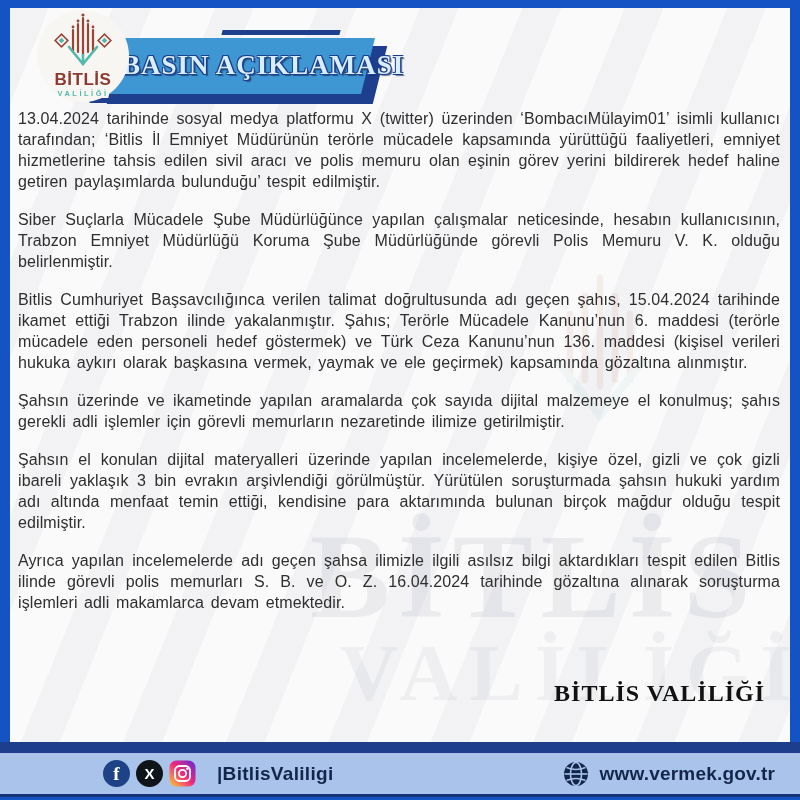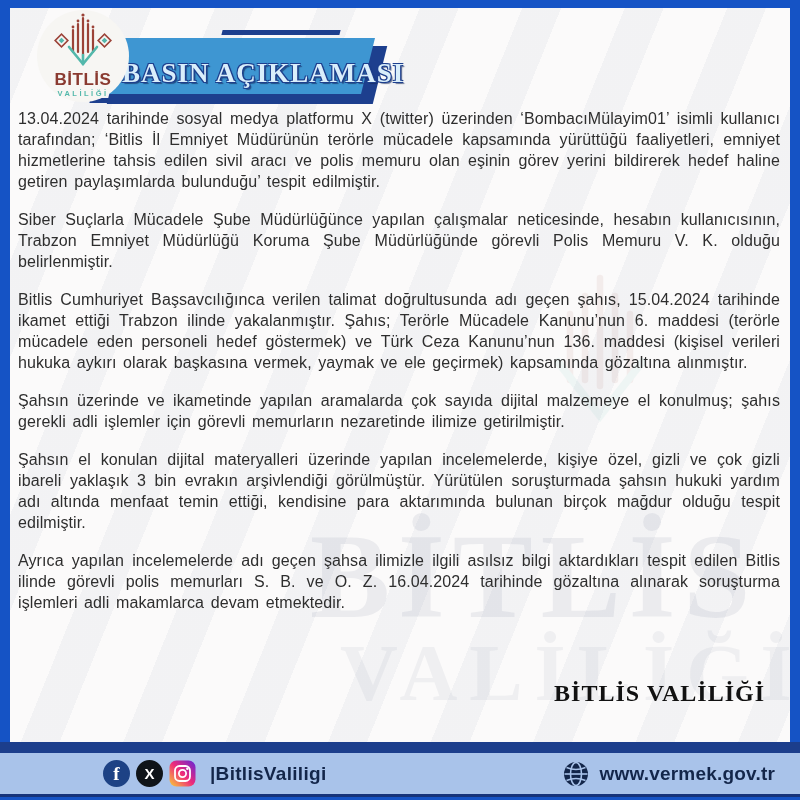--- a/index.html
+++ b/index.html
@@ -30,21 +30,20 @@
   .banner-line-top{position:absolute;left:212px;top:22px;width:118px;height:5px;
     background:#1d3f8e;transform:skewX(-14deg);}
   .banner-line-bottom{position:absolute;left:80px;top:90px;width:128px;height:5px;
     background:#1d3f8e;transform:skewX(-14deg);}
   .banner-title{
     position:absolute;left:112px;top:42px;width:250px;
     font-family:"Liberation Serif",serif;font-weight:bold;font-size:27px;
     color:#d9eefb;letter-spacing:1px;
     text-shadow:1px 1px 0 #1d3f8e,-1px -1px 0 #1d3f8e,1px -1px 0 #1d3f8e,-1px 1px 0 #1d3f8e,2px 2px 1px rgba(20,40,90,.65);
     white-space:nowrap;
-    margin-top:8px;
   }
   .logo-wrap{position:absolute;left:22px;top:0px;width:102px;height:100px;}
   .doc-date{
     position:absolute;right:48px;top:30px;
     font-family:"Liberation Serif",serif;font-weight:bold;font-size:28px;color:#111;
   }
   
   .doc-body{
     position:absolute;left:8px;right:10px;top:100px;
     font-size:16px;line-height:21px;color:#2e2e2e;
@@ -61,21 +60,21 @@
   .footer{
     position:absolute;left:0;right:0;top:753px;height:44px;background:#a9c3ea;
     border-bottom:3px solid #16337a;
     display:flex;align-items:center;justify-content:space-between;
     padding:0 25px 0 103px;box-sizing:border-box;
   }
   .footer-left,.footer-right{display:flex;align-items:center;gap:6px;}
   .icon-circle{width:27px;height:27px;border-radius:50%;display:flex;align-items:center;justify-content:center;}
   .fb{background:#1d4285;color:#fff;font-weight:bold;font-size:19px;font-family:"Liberation Serif",serif;}
   .xi{background:#0f1419;color:#fff;font-weight:bold;font-size:15px;}
-  .handle{font-weight:bold;font-size:19px;color:#13264a;margin-left:8px;letter-spacing:0.3px;}
+  .handle{font-weight:bold;font-size:19px;color:#13264a;margin-left:15px;letter-spacing:0.3px;}
   .website{font-weight:bold;font-size:19px;color:#13264a;margin-left:4px;letter-spacing:0.2px;}
 </style>
 </head>
 <body>
 
 <div class="doc">
 
   <svg class="wm-logo" viewBox="0 0 100 100" aria-hidden="true">
     <g stroke="#9c4338" stroke-width="2.2" stroke-linecap="round">
       <line x1="40" y1="22" x2="40" y2="44"></line>

